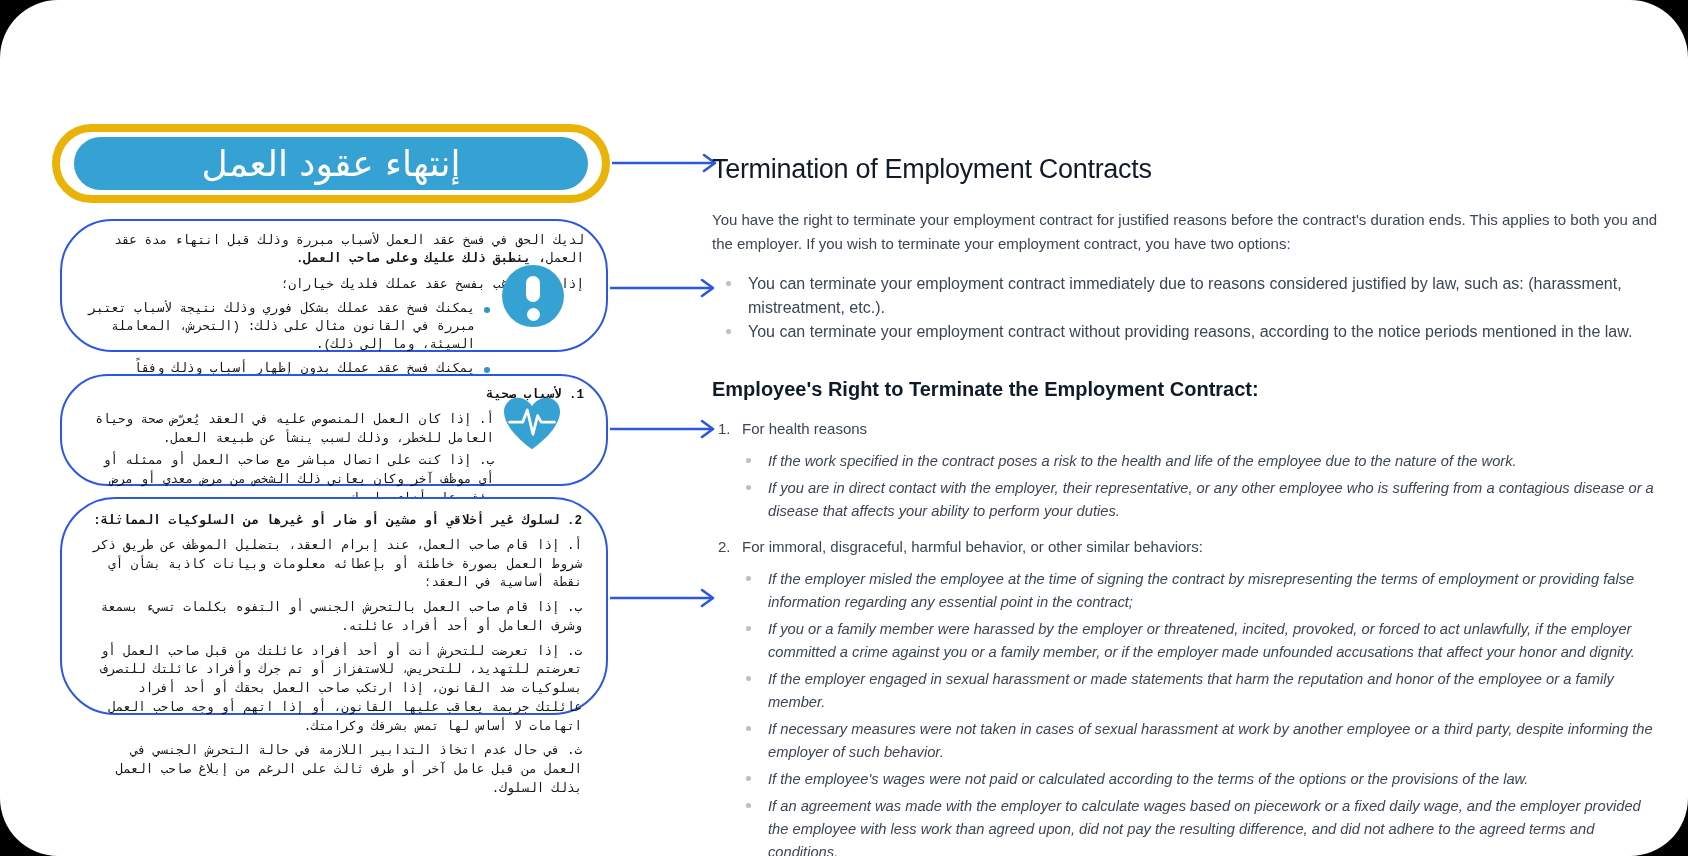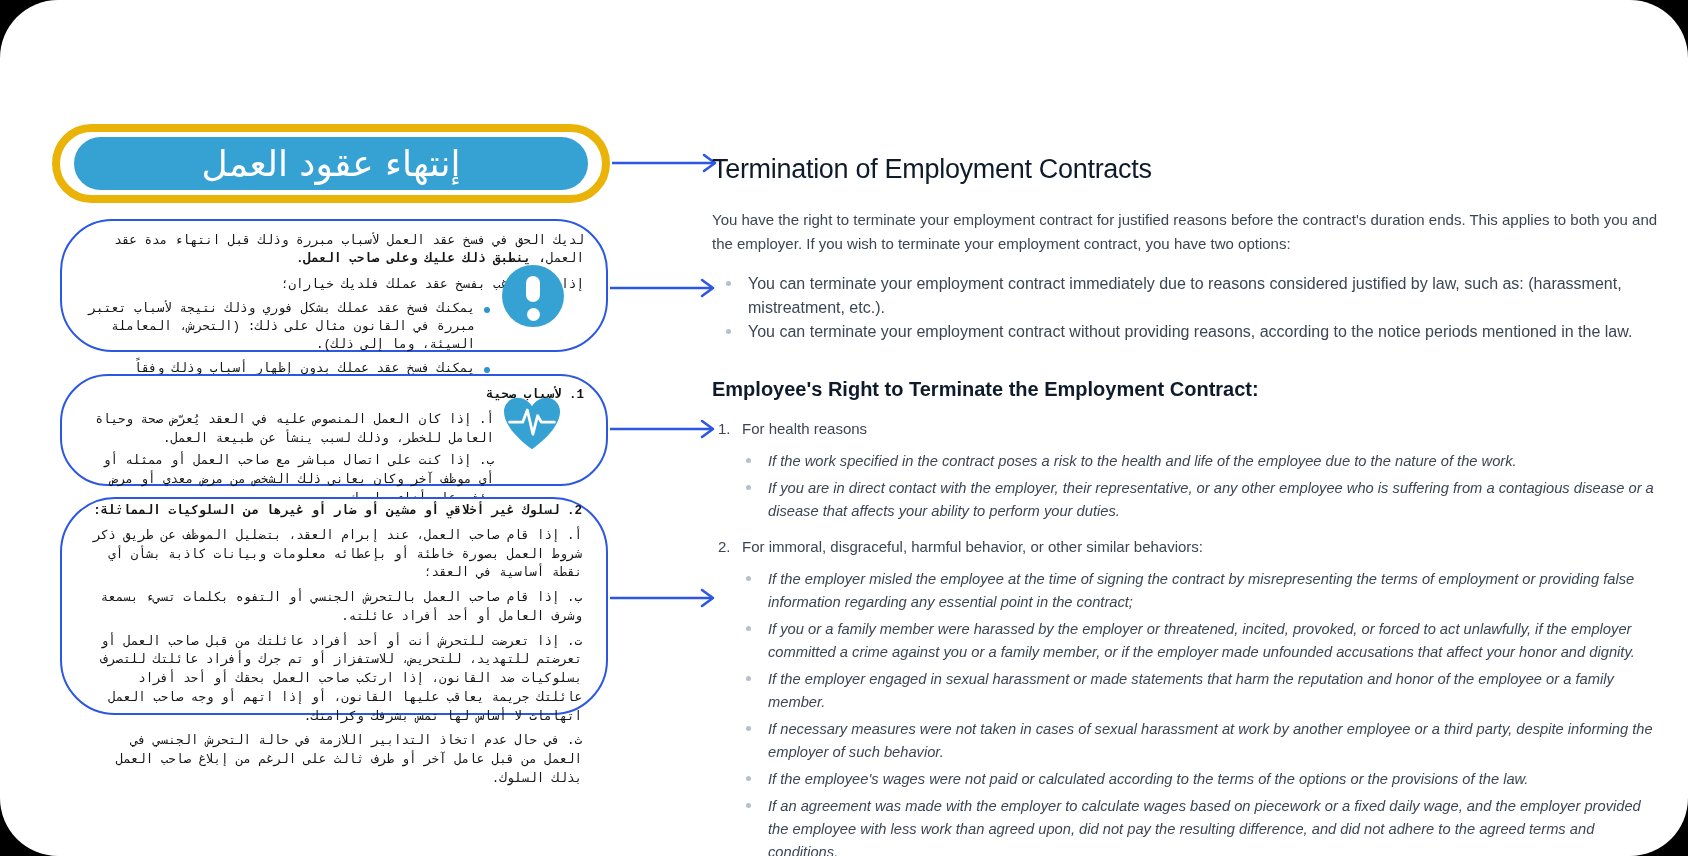--- a/index.html
+++ b/index.html
@@ -6,21 +6,21 @@
   .canvas{position:relative;width:1688px;height:856px;background:#ffffff;border-radius:58px;overflow:hidden;font-family:"Liberation Sans",sans-serif;}
 
   
   .title-box{position:absolute;left:52px;top:124px;width:558px;height:79px;border:8px solid #eab308;border-radius:40px;box-sizing:border-box;padding:5px 14px;background:#fff;}
   .title-inner{width:100%;height:100%;background:#36a1d3;border-radius:28px;display:flex;align-items:center;justify-content:center;}
   .title-text{font-family:"DejaVu Sans",sans-serif;font-size:36px;color:#ffffff;direction:rtl;}
 
   .a-box{position:absolute;left:60px;width:548px;box-sizing:border-box;border:2.5px solid #2b57e3;background:#fff;font-family:Liberation Mono, monospace;color:#141414;direction:rtl;text-align:right;}
   #box-intro{top:219px;height:133px;border-radius:52px;padding:11px 22px 8px 22px;font-size:12.6px;line-height:1.45;}
   #box-health{top:374px;height:112px;border-radius:48px;padding:10px 22px;font-size:12.5px;line-height:1.5;}
-  #box-conduct{top:497px;height:218px;border-radius:55px;padding:3px 24px;font-size:12.5px;line-height:1.5;}
+  #box-conduct{top:497px;height:218px;border-radius:55px;padding:13px 24px;font-size:12.5px;line-height:1.5;}
 
   .ar-bold{font-weight:bold;}
   .ar-question{margin-top:7px;}
   .ar-bullets{list-style:none;margin:6px 94px 0 0;padding:0;}
   .ar-bullets li{position:relative;padding-right:15px;margin-bottom:5px;}
   .adot{position:absolute;right:0;top:7px;width:6px;height:6px;border-radius:50%;background:#2f93cf;}
   .ar-items{margin-right:90px;}
   .ar-items .ar-item{margin-bottom:4px;}
   #box-conduct .ar-item{margin-bottom:6px;margin-right:0;}
   .ar-heading{display:block;font-weight:bold;margin-bottom:6px;}

